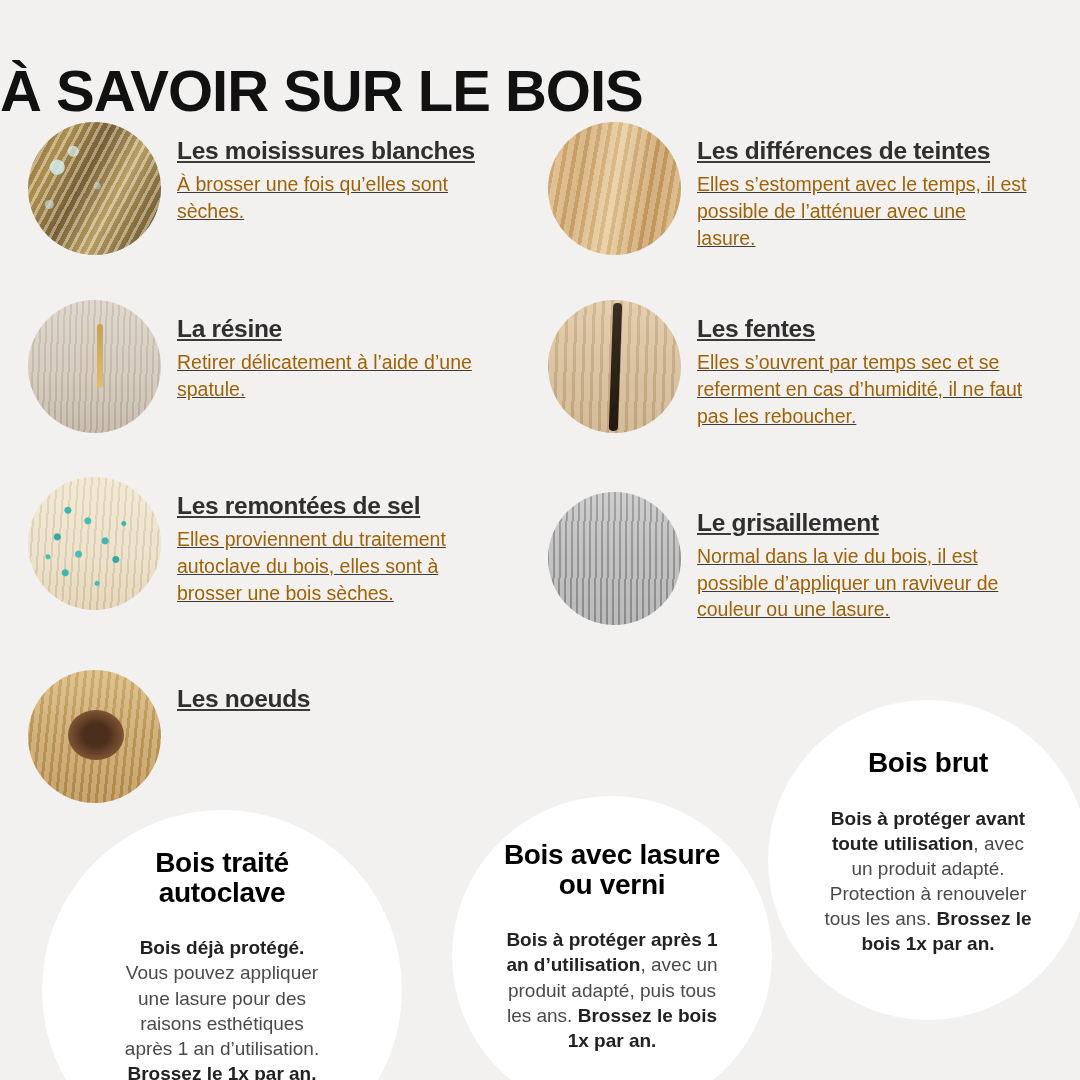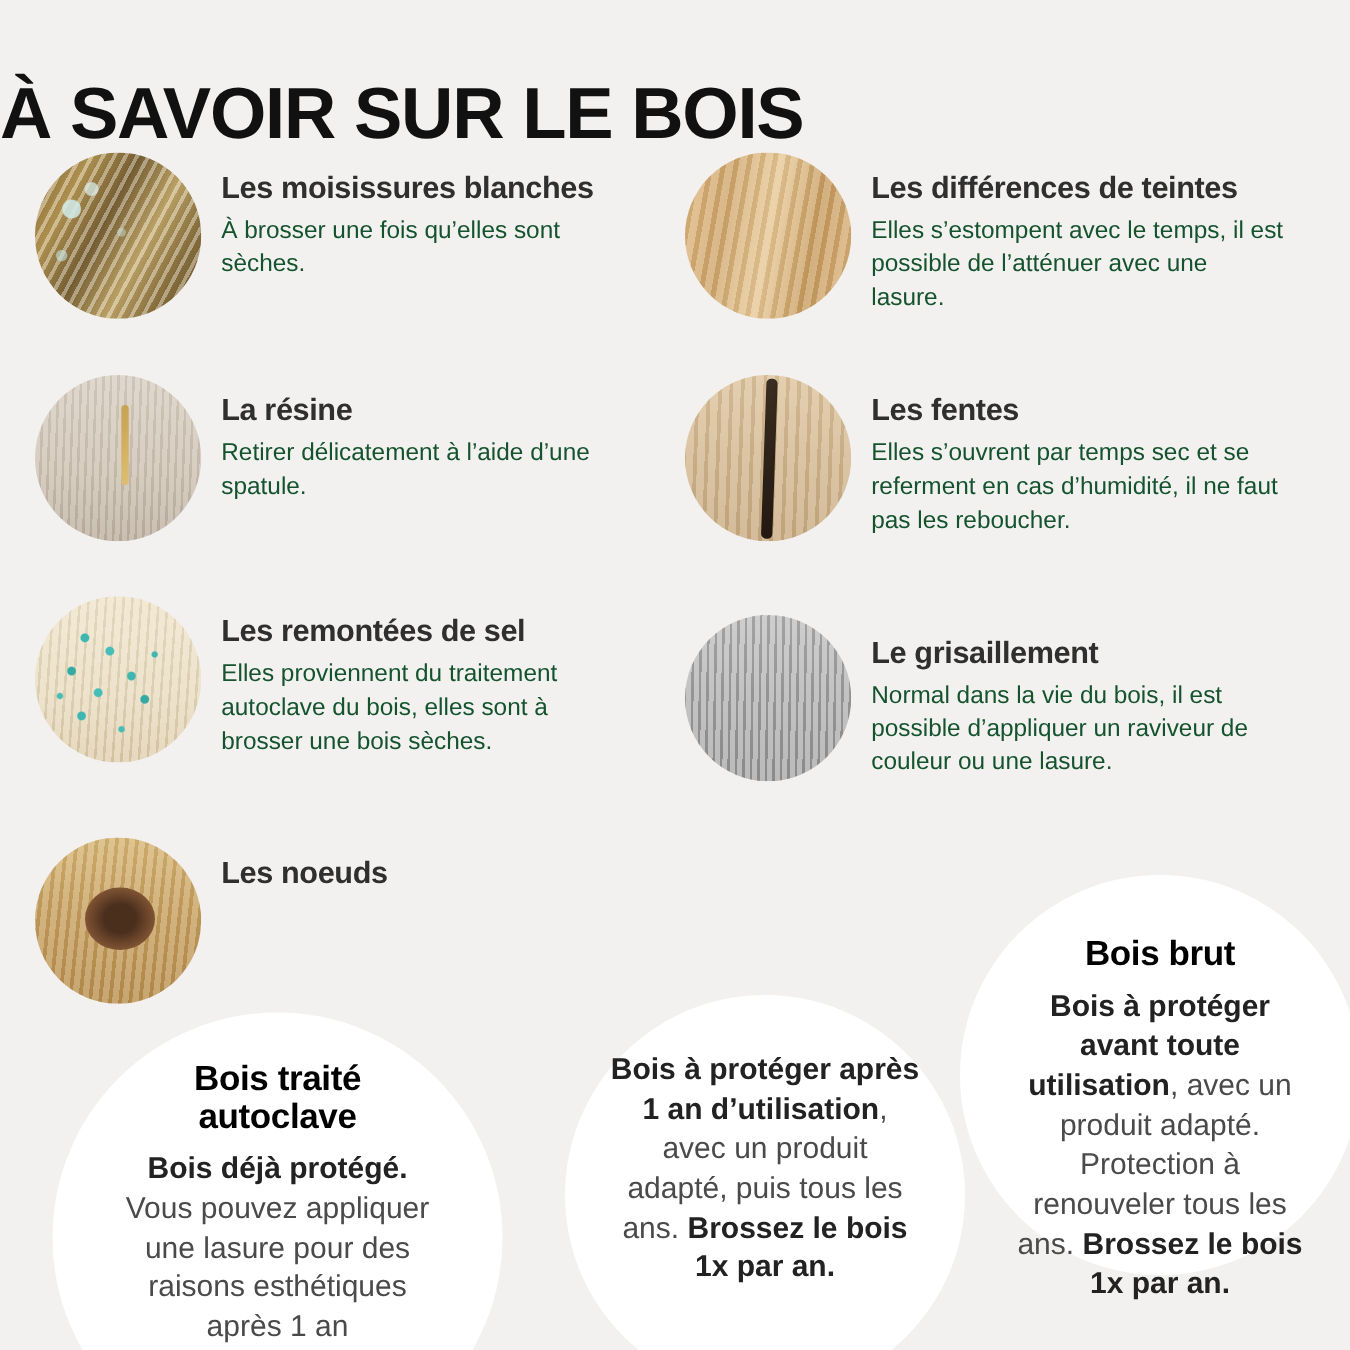--- a/index.html
+++ b/index.html
@@ -31,20 +31,21 @@
   .tips {
     position: absolute;
     top: 122px;
     left: 0;
     width: 1080px;
   }
   .tip {
     position: absolute;
     display: flex;
     align-items: flex-start;
+    text-decoration: underline;
   }
   .thumb {
     width: 133px;
     height: 133px;
     border-radius: 50%;
     flex: 0 0 133px;
     overflow: hidden;
     position: relative;
   }
   .tip-text {
@@ -55,21 +56,21 @@
     font-size: 24.5px;
     font-weight: bold;
     color: #2f2f2f;
     letter-spacing: -0.3px;
     line-height: 1.1;
     margin: 0 0 6px 0;
   }
   .tip-body {
     font-size: 19.5px;
     line-height: 1.38;
-    color: #14532d;
+    color: #a16207;
     margin: 0;
     max-width: 330px;
   }
 
   
   #tip-0 { left: 28px;  top: 0px;   }
   #tip-1 { left: 28px;  top: 178px; }
   #tip-2 { left: 28px;  top: 355px; }
   #tip-3 { left: 28px;  top: 548px; }
   #tip-4 { left: 548px; top: 0px;   }
@@ -200,24 +201,24 @@
   }
   .bubble h3 {
     font-size: 28px;
     font-weight: bold;
     color: #000000;
     margin: 0 0 12px 0;
     line-height: 1.06;
     letter-spacing: -0.3px;
   }
   .bubble p {
-    font-size: 24px;
+    font-size: 19px;
     line-height: 1.32;
     color: #4a4a4a;
-    margin: 0;
+    margin: 16px;
   }
   .bubble b { color: #222; }
 
   #bubble-autoclave {
     left: 42px;
     top: 810px;
     width: 360px;
     height: 360px;
     padding: 38px 58px 0 58px;
   }
@@ -302,20 +303,21 @@
 
 <div class="bubble" id="bubble-brut">
   <h3>Bois brut</h3>
   <p>
     <b>Bois à protéger avant toute utilisation</b><span>, avec un produit adapté. Protection à renouveler tous les ans.</span>
     <b>Brossez le bois 1x par an.</b>
   </p>
 </div>
 
 <div class="bubble" id="bubble-lasure">
+  <h3>Bois avec lasure ou verni</h3>
   <p>
     <b>Bois à protéger après 1 an d’utilisation</b><span>, avec un produit adapté, puis tous les ans.</span>
     <b>Brossez le bois 1x par an.</b>
   </p>
 </div>
 
 <div class="bubble" id="bubble-autoclave">
   <h3>Bois traité autoclave</h3>
   <p>
     <b>Bois déjà protégé.</b>

